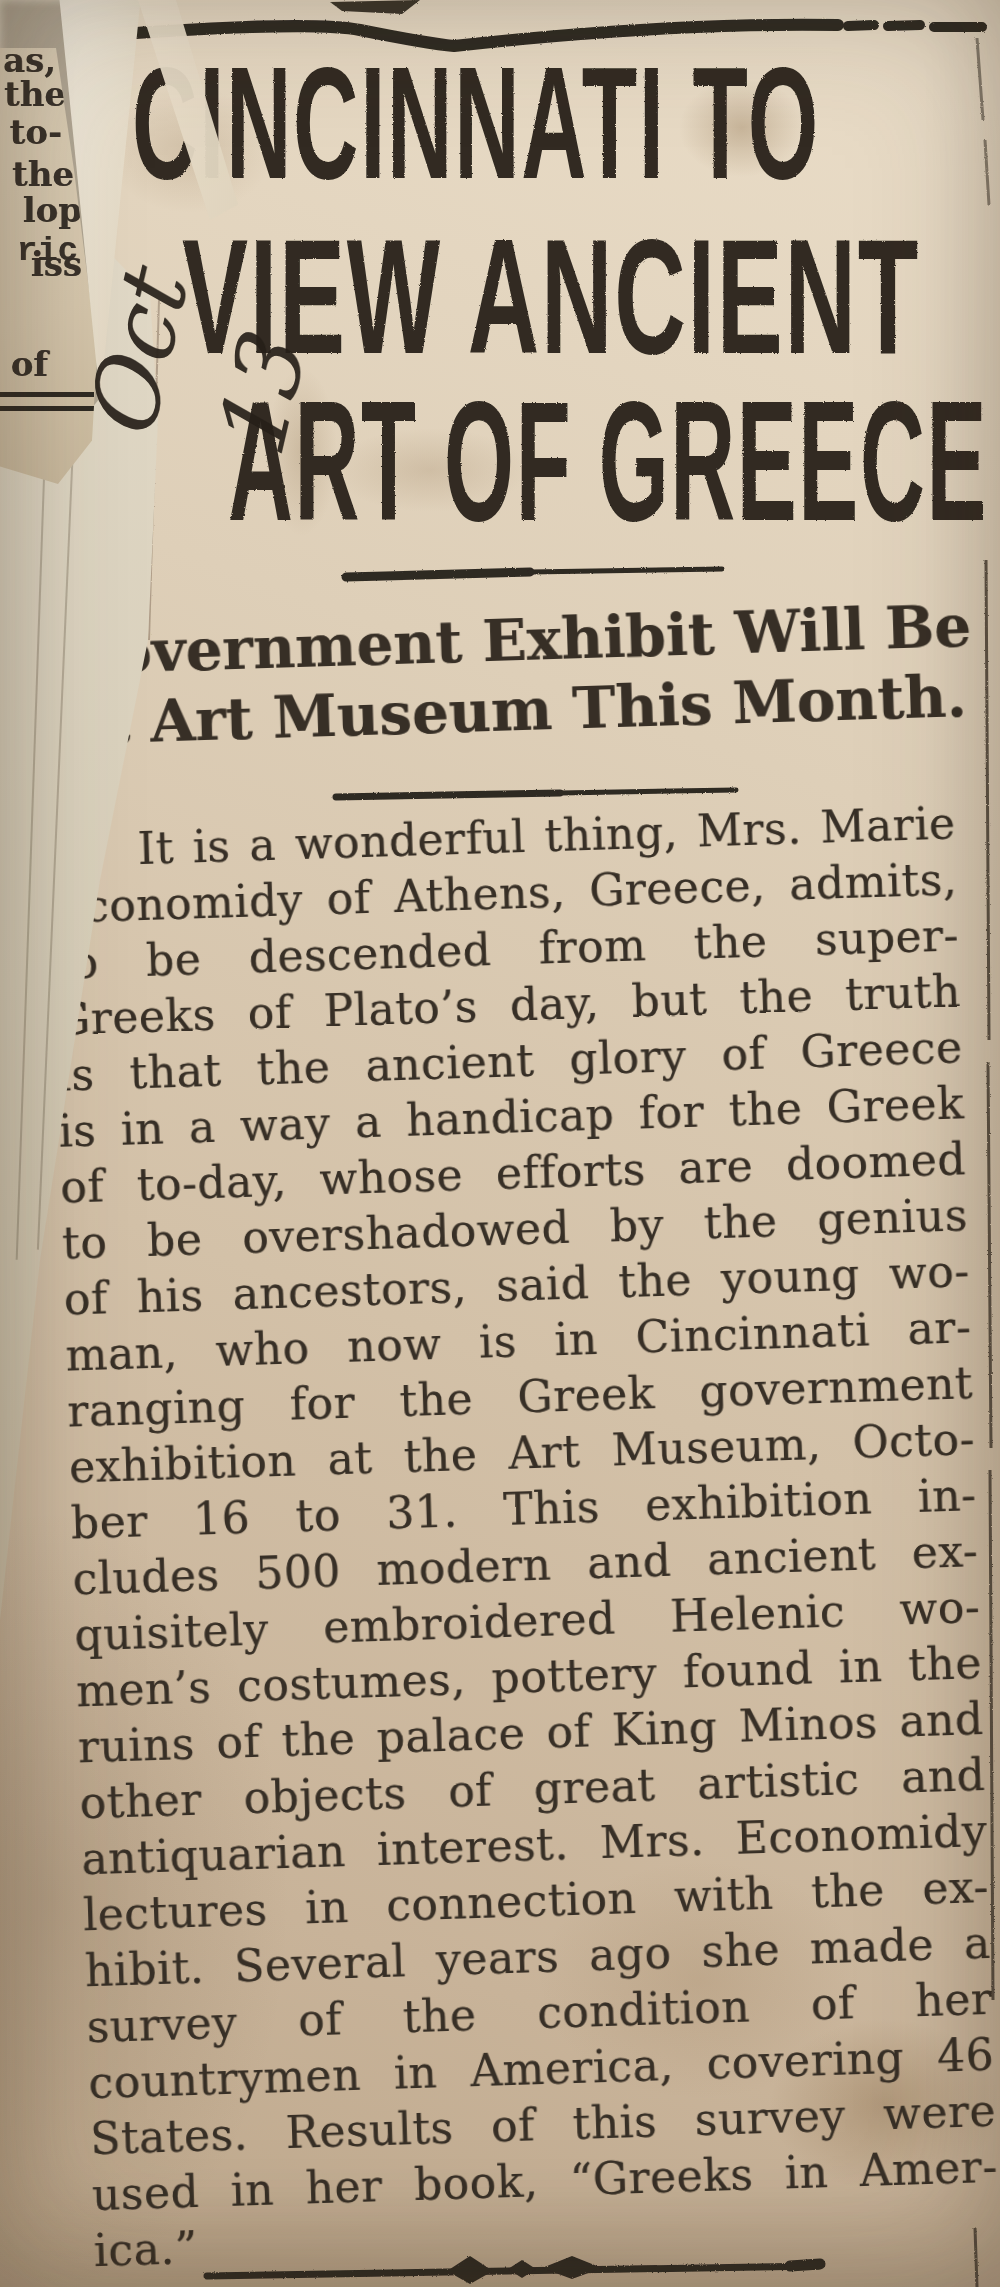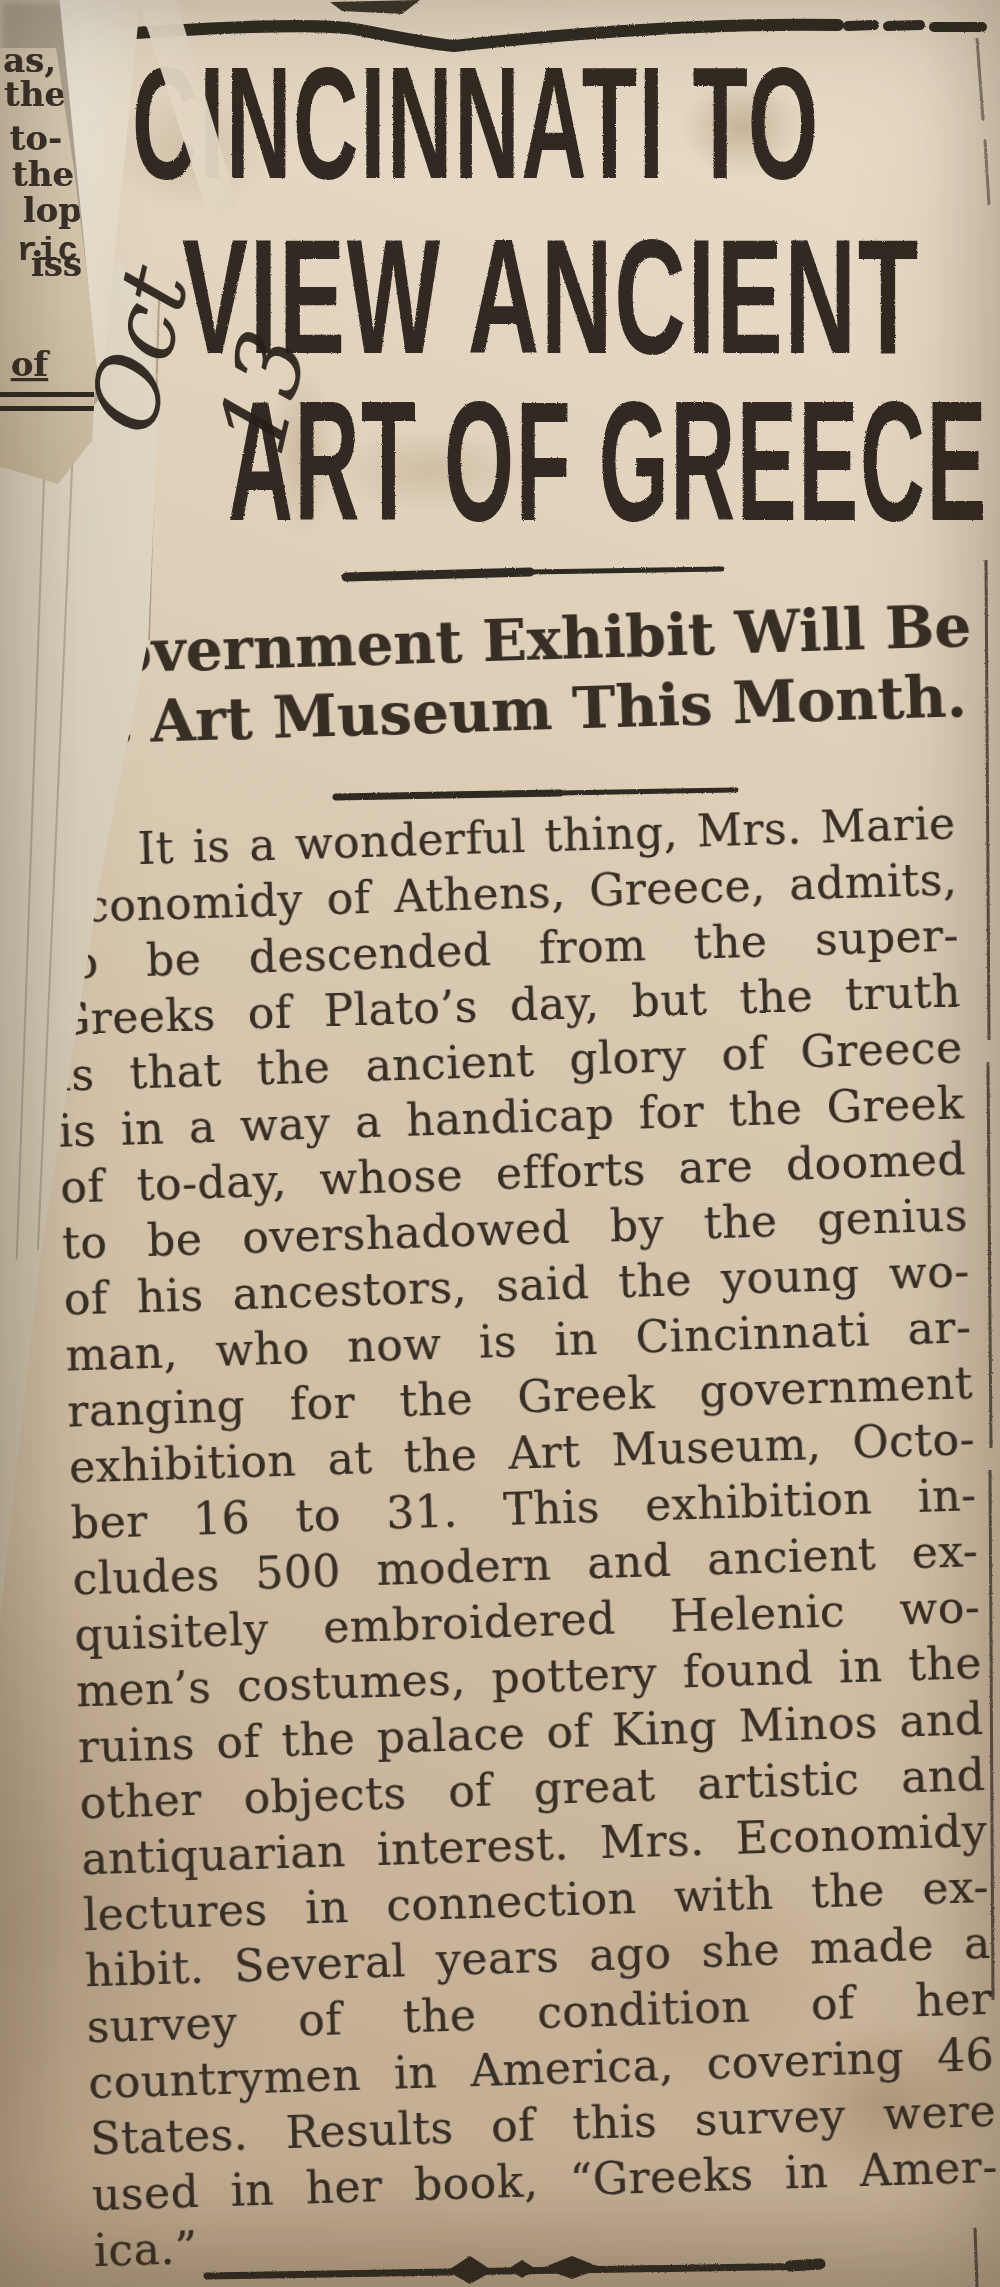--- a/index.html
+++ b/index.html
@@ -18,26 +18,26 @@
     background:linear-gradient(160deg,#ddd0b8 0%,#d5c6ac 60%,#c9b99d 100%);
     clip-path:polygon(0 0,56% 0,74% 28%,97% 70%,92% 90%,58% 100%,0 96%);
     color:#38312a;font-weight:bold;font-size:34px;
     text-shadow:.4px .3px .4px rgba(50,42,32,.6);margin-top:48px;}
   .fragment-shadow{position:absolute;left:0;top:0;width:104px;height:444px;
     background:rgba(82,68,48,.35);filter:blur(5px);
     clip-path:polygon(0 0,58% 0,78% 28%,100% 70%,95% 90%,60% 100%,0 96%);}
   .frag-w{position:absolute;white-space:nowrap;}
   .frag-w.w1{top:-8px;right:44px;}
   .frag-w.w2{top:26px;right:34px;}
-  .frag-w.w3{top:70px;right:38px;}
+  .frag-w.w3{top:64px;right:38px;}
   .frag-w.w4{top:106px;right:26px;}
   .frag-w.w5{top:142px;right:18px;}
   .frag-w.w6{top:184px;right:22px;font-family:Liberation Mono, monospace;}
   .frag-w.w7{top:196px;right:18px;}
-  .frag-w.w8{top:296px;right:52px;text-decoration:underline;}
+  .frag-w.w8{top:296px;right:52px;}
   .frag-rule{position:absolute;left:0;width:94px;height:5px;background:#2f2a23;}
   .frag-rule.r1{top:344px;}
   .frag-rule.r2{top:358px;}
 
   
   .clip{position:absolute;inset:0;
     clip-path:polygon(84px 0,1000px 0,1000px 2287px,0 2287px,0 1620px,40px 1260px,
       100px 880px,148px 640px,158px 420px,150px 295px,92px 235px,84px 120px);
     background:
       radial-gradient(90px 70px at 742px 128px, rgba(125,94,55,.30), rgba(125,94,55,0) 70%),

